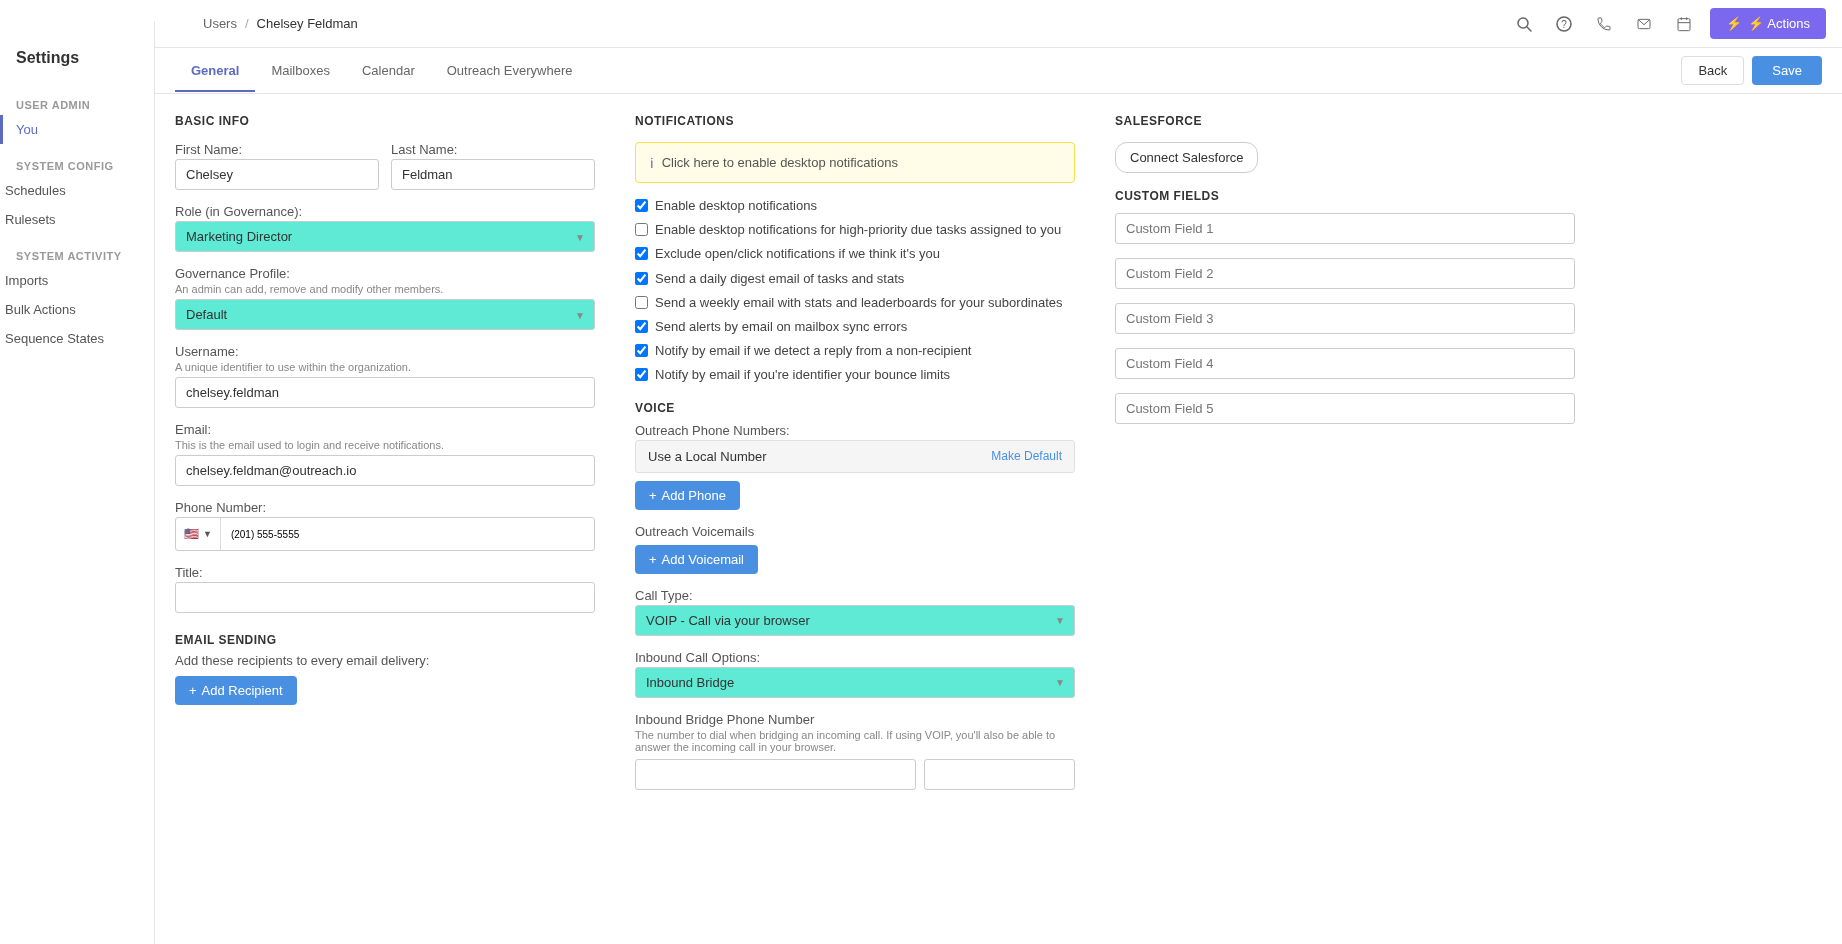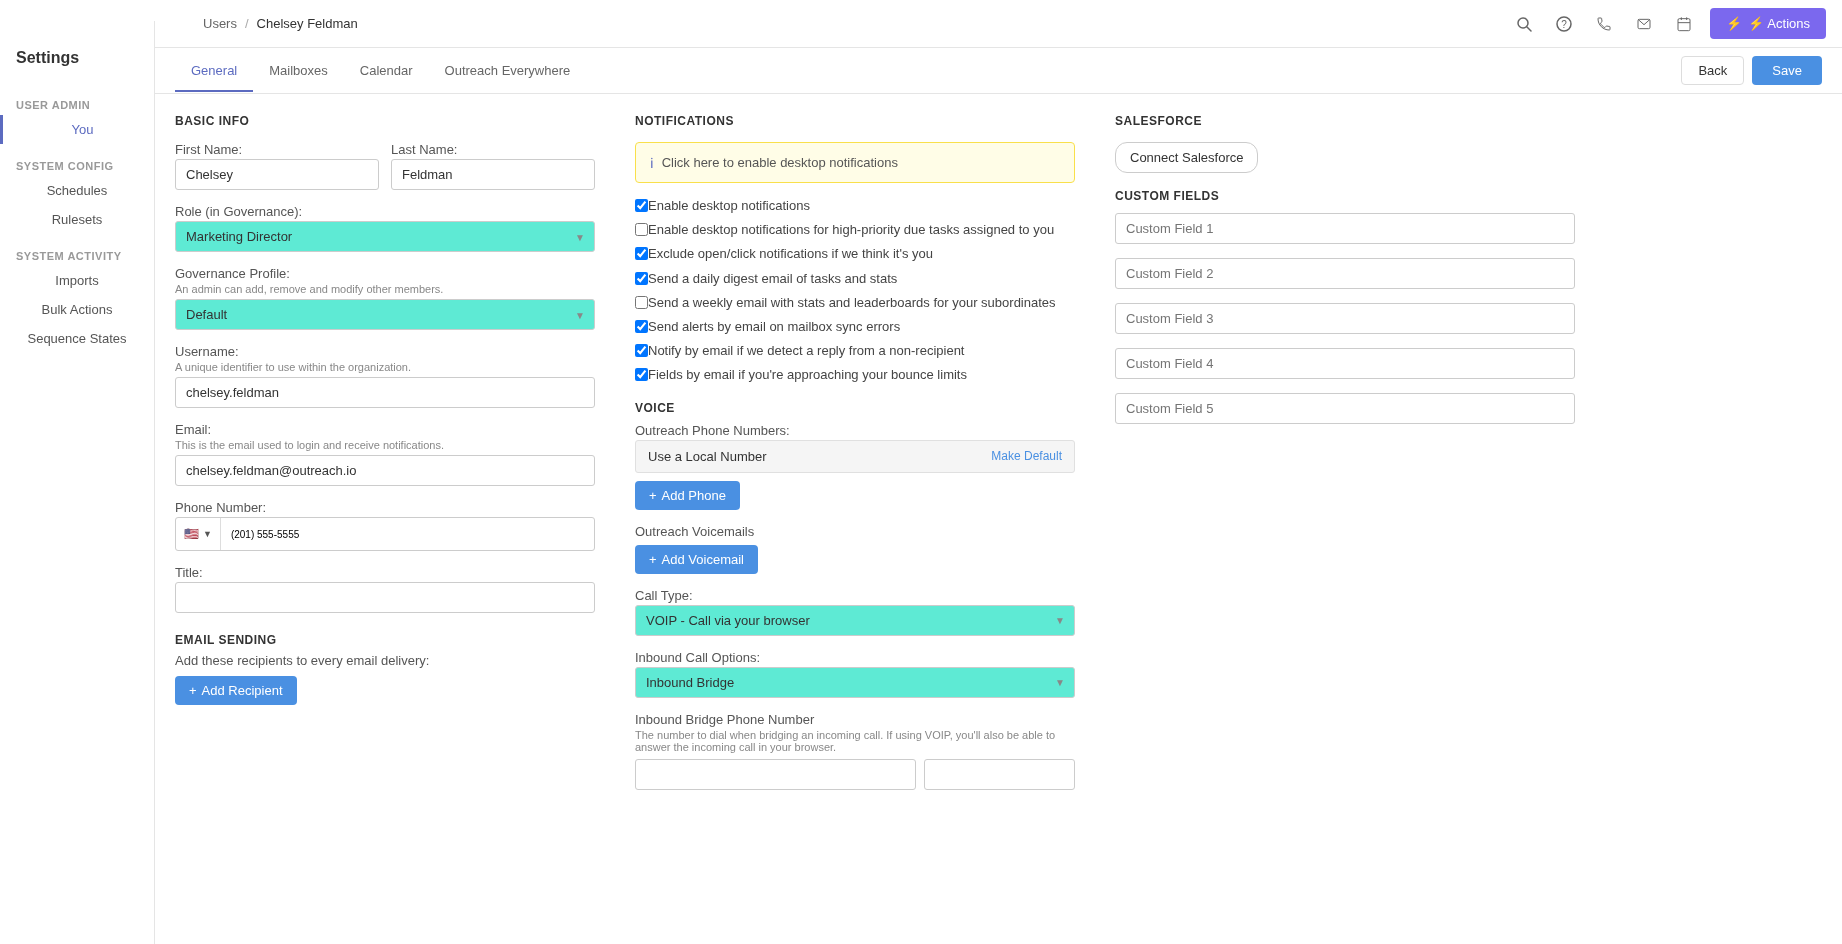--- a/index.html
+++ b/index.html
@@ -1,38 +1,38 @@
 <!DOCTYPE html>
 <html><head>
   <meta charset="utf-8">
   <style>
     * { box-sizing: border-box; margin: 0; padding: 0; }
     body { font-family: -apple-system, BlinkMacSystemFont, 'Segoe UI', sans-serif; font-size: 13px; color: #333; background: #fff; display: flex; height: 100vh; overflow: hidden; }
 
     
     .sidebar { width: 155px; background: #fff; border-right: 1px solid #e5e5e5; padding: 16px 0; flex-shrink: 0; margin-top: 21px; }
-    .sidebar-item { padding: 7px 5px; font-size: 13px; color: #555; cursor: pointer; text-align: center; }
+    .sidebar-item { padding: 7px 5px; font-size: 13px; color: #555; cursor: pointer; }
     .sidebar-item.active { color: #5c6bc0; border-left: 3px solid #5c6bc0; padding-left: 13px; font-weight: 500; }
 
     
     .main-content { flex: 1; display: flex; flex-direction: column; overflow: hidden; }
     .top-bar { height: 48px; background: #fff; border-bottom: 1px solid #e5e5e5; display: flex; align-items: center; padding: 0 16px; justify-content: space-between; }
     .top-bar-left { display: flex; align-items: center; gap: 8px; font-size: 13px; color: #666; }
     .breadcrumb-link { color: #666; text-decoration: none; margin-left: 32px; }
     .breadcrumb-sep { color: #aaa; }
     .breadcrumb-current { color: #333; font-weight: 500; }
     .top-bar-right { display: flex; align-items: center; gap: 12px; }
     .top-bar-icon { width: 28px; height: 28px; display: flex; align-items: center; justify-content: center; color: #666; cursor: pointer; font-size: 16px; }
     .actions-btn { background: #7b68ee; color: #fff; border: none; padding: 8px 16px; border-radius: 4px; font-size: 13px; font-weight: 500; cursor: pointer; display: flex; align-items: center; gap: 6px; }
 
     
     .tabs { display: flex; align-items: center; border-bottom: 1px solid #e5e5e5; padding: 0 20px; background: #fff; justify-content: space-between; }
     .tabs-left { display: flex; }
     .tab { padding: 12px 16px; font-size: 13px; color: #666; cursor: pointer; border-bottom: 2px solid transparent; margin-bottom: -1px; }
-    .tab.active { color: #5c6bc0; border-bottom-color: #5c6bc0; font-weight: 400; }
+    .tab.active { color: #5c6bc0; border-bottom-color: #5c6bc0; font-weight: 700; }
     .tabs-right { display: flex; gap: 8px; padding: 8px 0; }
     .back-btn { background: #fff; border: 1px solid #ddd; padding: 6px 16px; border-radius: 4px; font-size: 13px; cursor: pointer; color: #333; }
     .save-btn { background: #4a90e2; color: #fff; border: none; padding: 6px 20px; border-radius: 4px; font-size: 13px; cursor: pointer; font-weight: 500; }
 
     
     .form-body { display: flex; padding: 20px; gap: 40px; overflow-y: auto; }
     .col-left { flex: 0 0 420px; }
     .col-middle { flex: 0 0 440px; }
     .col-right { flex: 0 0 460px; }
 
@@ -45,21 +45,21 @@
     .select-wrapper { position: relative; }
     .select-wrapper::after { content: '▼'; position: absolute; right: 10px; top: 50%; transform: translateY(-50%); font-size: 10px; color: #888; pointer-events: none; }
 
     .two-col { display: flex; gap: 12px; }
     .two-col .field-group { flex: 1; }
 
     
     .notification-banner { background: #fffde7; border: 1px solid #f9e04b; border-radius: 4px; padding: 10px 14px; margin-bottom: 14px; display: flex; align-items: center; gap: 8px; font-size: 13px; color: #555; cursor: pointer; }
     .notification-banner .info-icon { color: #5c6bc0; font-size: 14px; }
 
-    .checkbox-group { margin-bottom: 6px; display: flex; align-items: flex-start; font-size: 13px; color: #444; line-height: 1.4; }
+    .checkbox-group { margin-bottom: 6px; display: flex; align-items: flex-start; gap: 7px; font-size: 13px; color: #444; line-height: 1.4; }
     .checkbox-group input[type=checkbox] { margin-top: 2px; flex-shrink: 0; }
 
     .voice-section-title { font-size: 12px; font-weight: 700; color: #333; text-transform: uppercase; letter-spacing: 0.5px; margin: 16px 0 8px; }
 
     .phone-row { display: flex; align-items: center; justify-content: space-between; background: #f5f5f5; border: 1px solid #e0e0e0; border-radius: 3px; padding: 8px 12px; margin-bottom: 8px; font-size: 13px; }
     .phone-row .make-default { color: #4a90e2; font-size: 12px; cursor: pointer; }
 
     .add-btn { background: #4a90e2; color: #fff; border: none; padding: 7px 14px; border-radius: 4px; font-size: 13px; cursor: pointer; display: flex; align-items: center; gap: 5px; margin-bottom: 14px; }
 
     .outreach-label { font-size: 13px; font-weight: 500; color: #555; margin: 8px 0 6px; }
@@ -268,21 +268,21 @@
       <div class="checkbox-group">
         <input type="checkbox" checked="" style="">
         <span>Send alerts by email on mailbox sync errors</span>
       </div>
       <div class="checkbox-group">
         <input type="checkbox" checked="" style="">
         <span>Notify by email if we detect a reply from a non-recipient</span>
       </div>
       <div class="checkbox-group">
         <input type="checkbox" checked="" style="">
-        <span>Fields by email if you're approaching your bounce limits</span>
+        <span>Notify by email if you're identifier your bounce limits</span>
       </div>
 
       <div class="voice-section-title">Voice</div>
 
       <div class="field-label">Outreach Phone Numbers:</div>
       <div class="phone-row">
         <span>Use a Local Number</span>
         <span class="make-default">Make Default</span>
       </div>
       <button class="add-btn">

